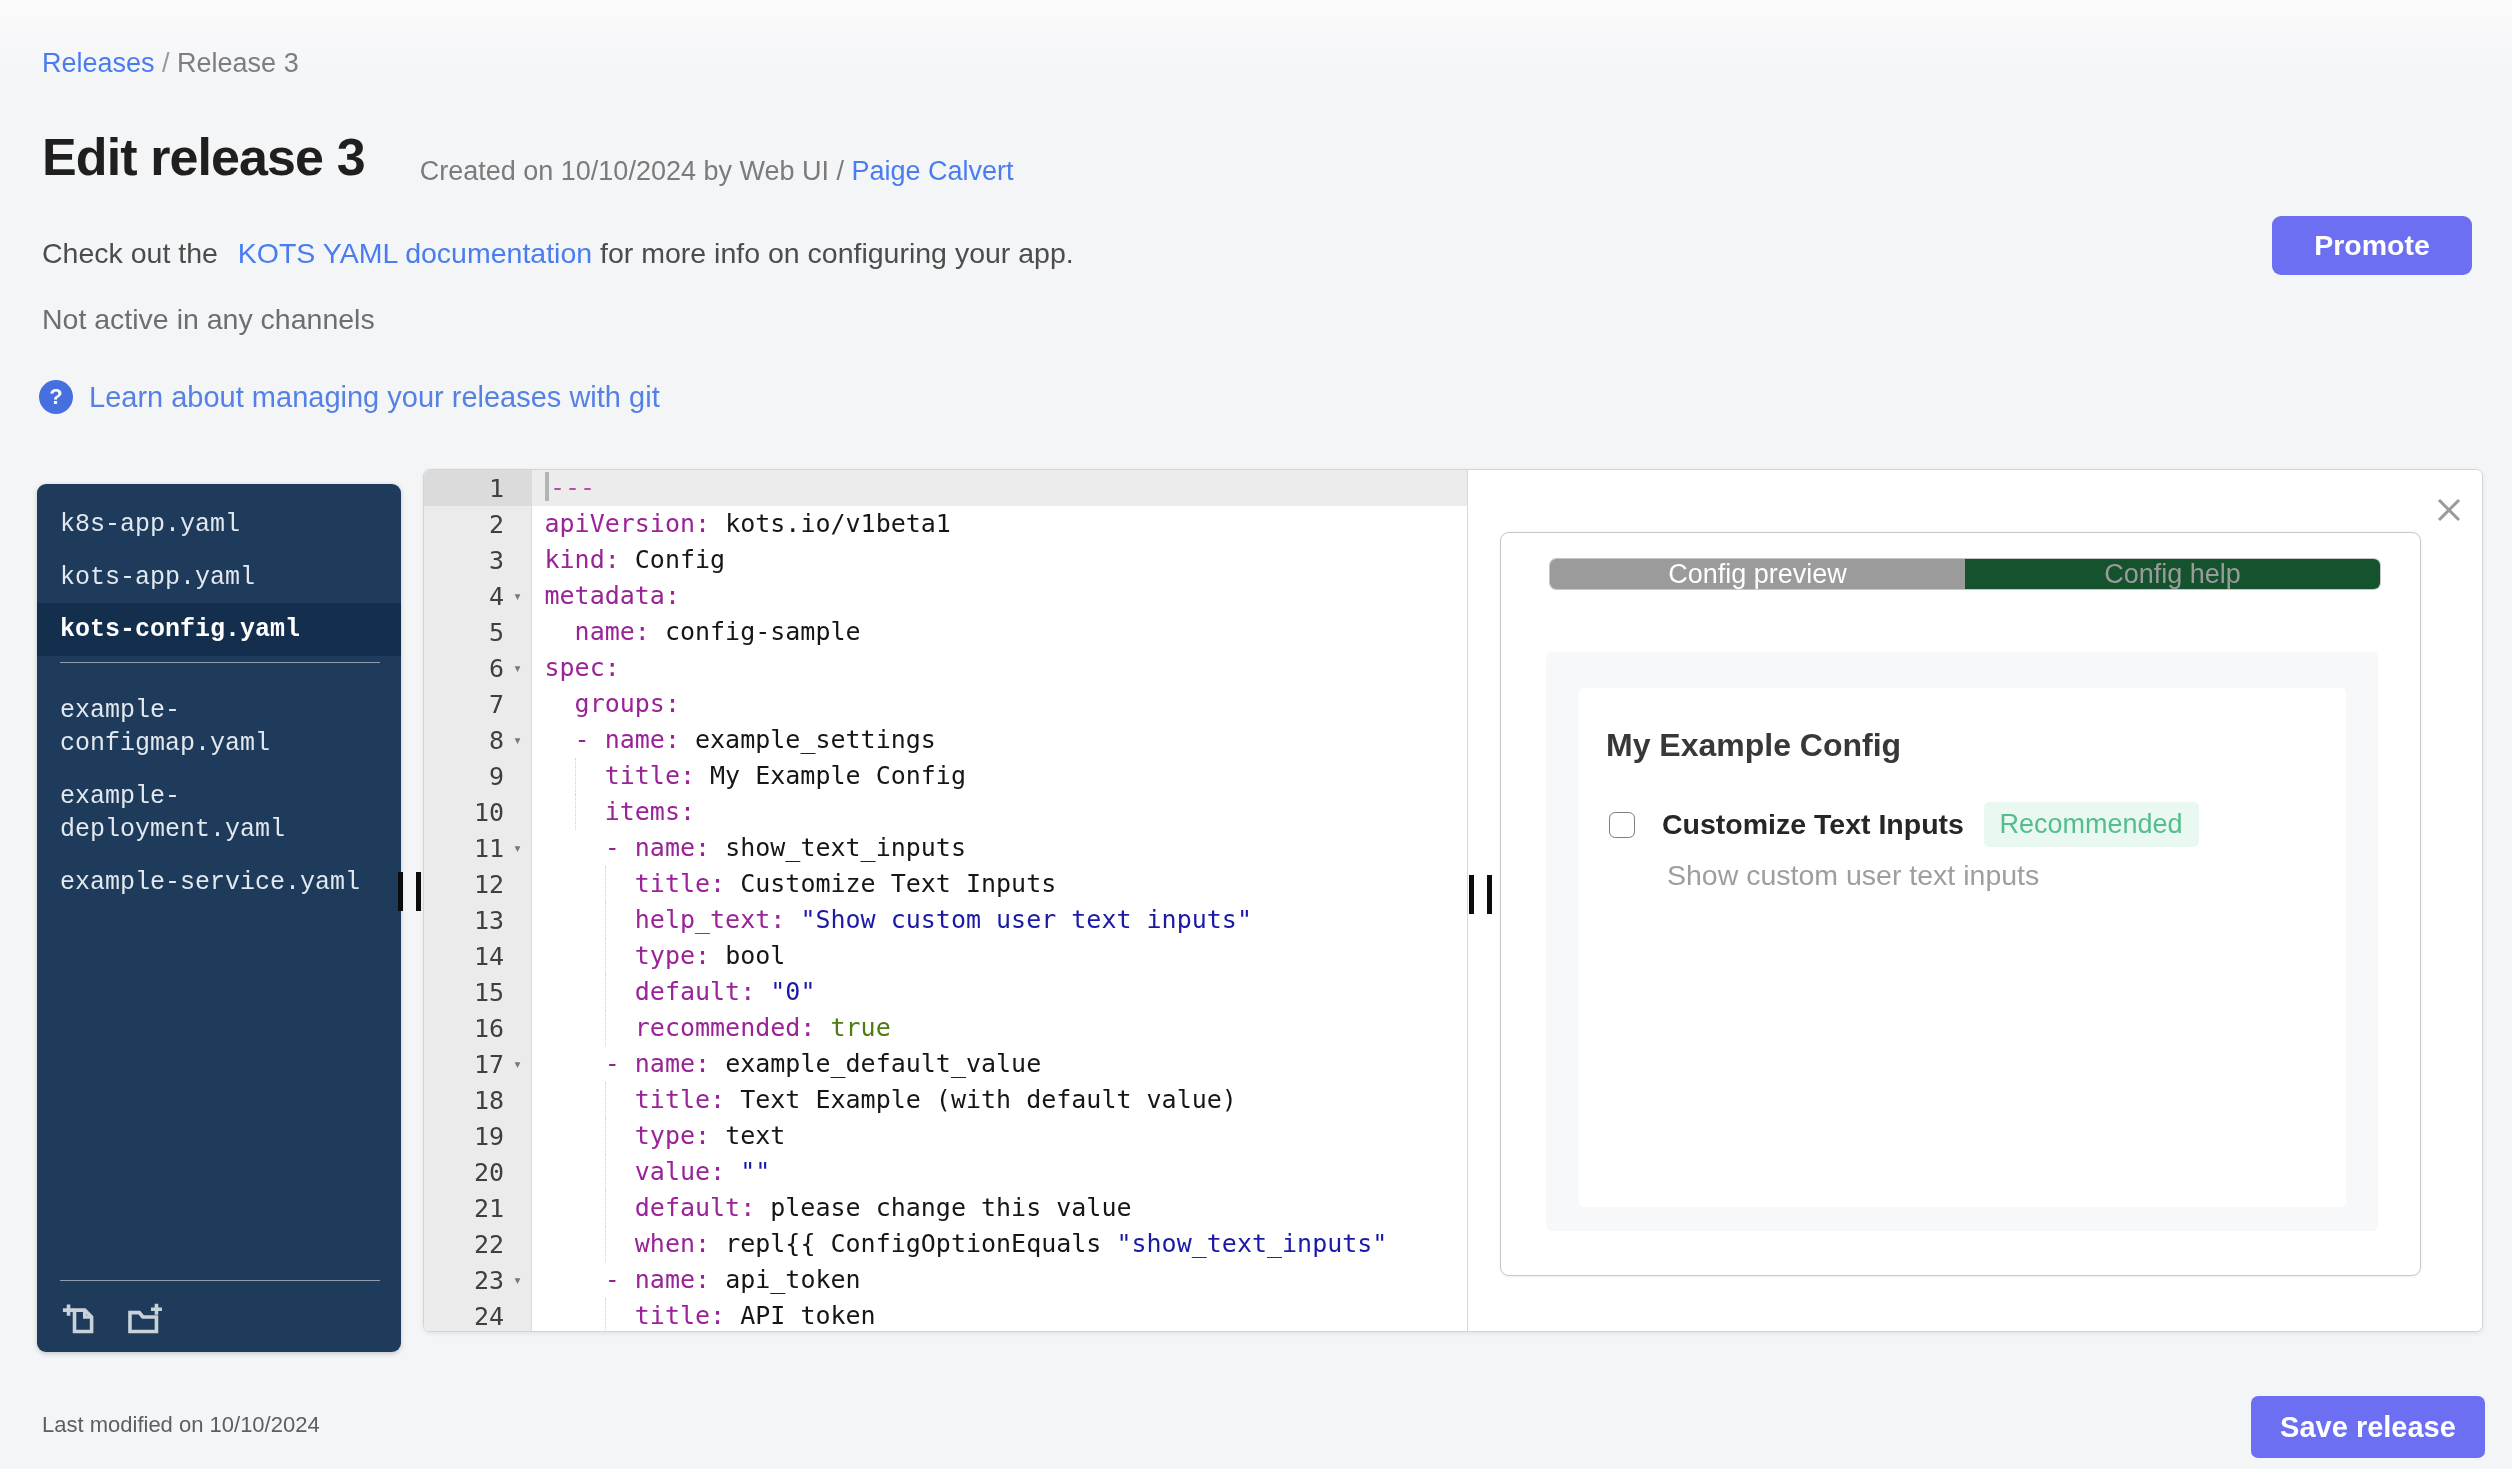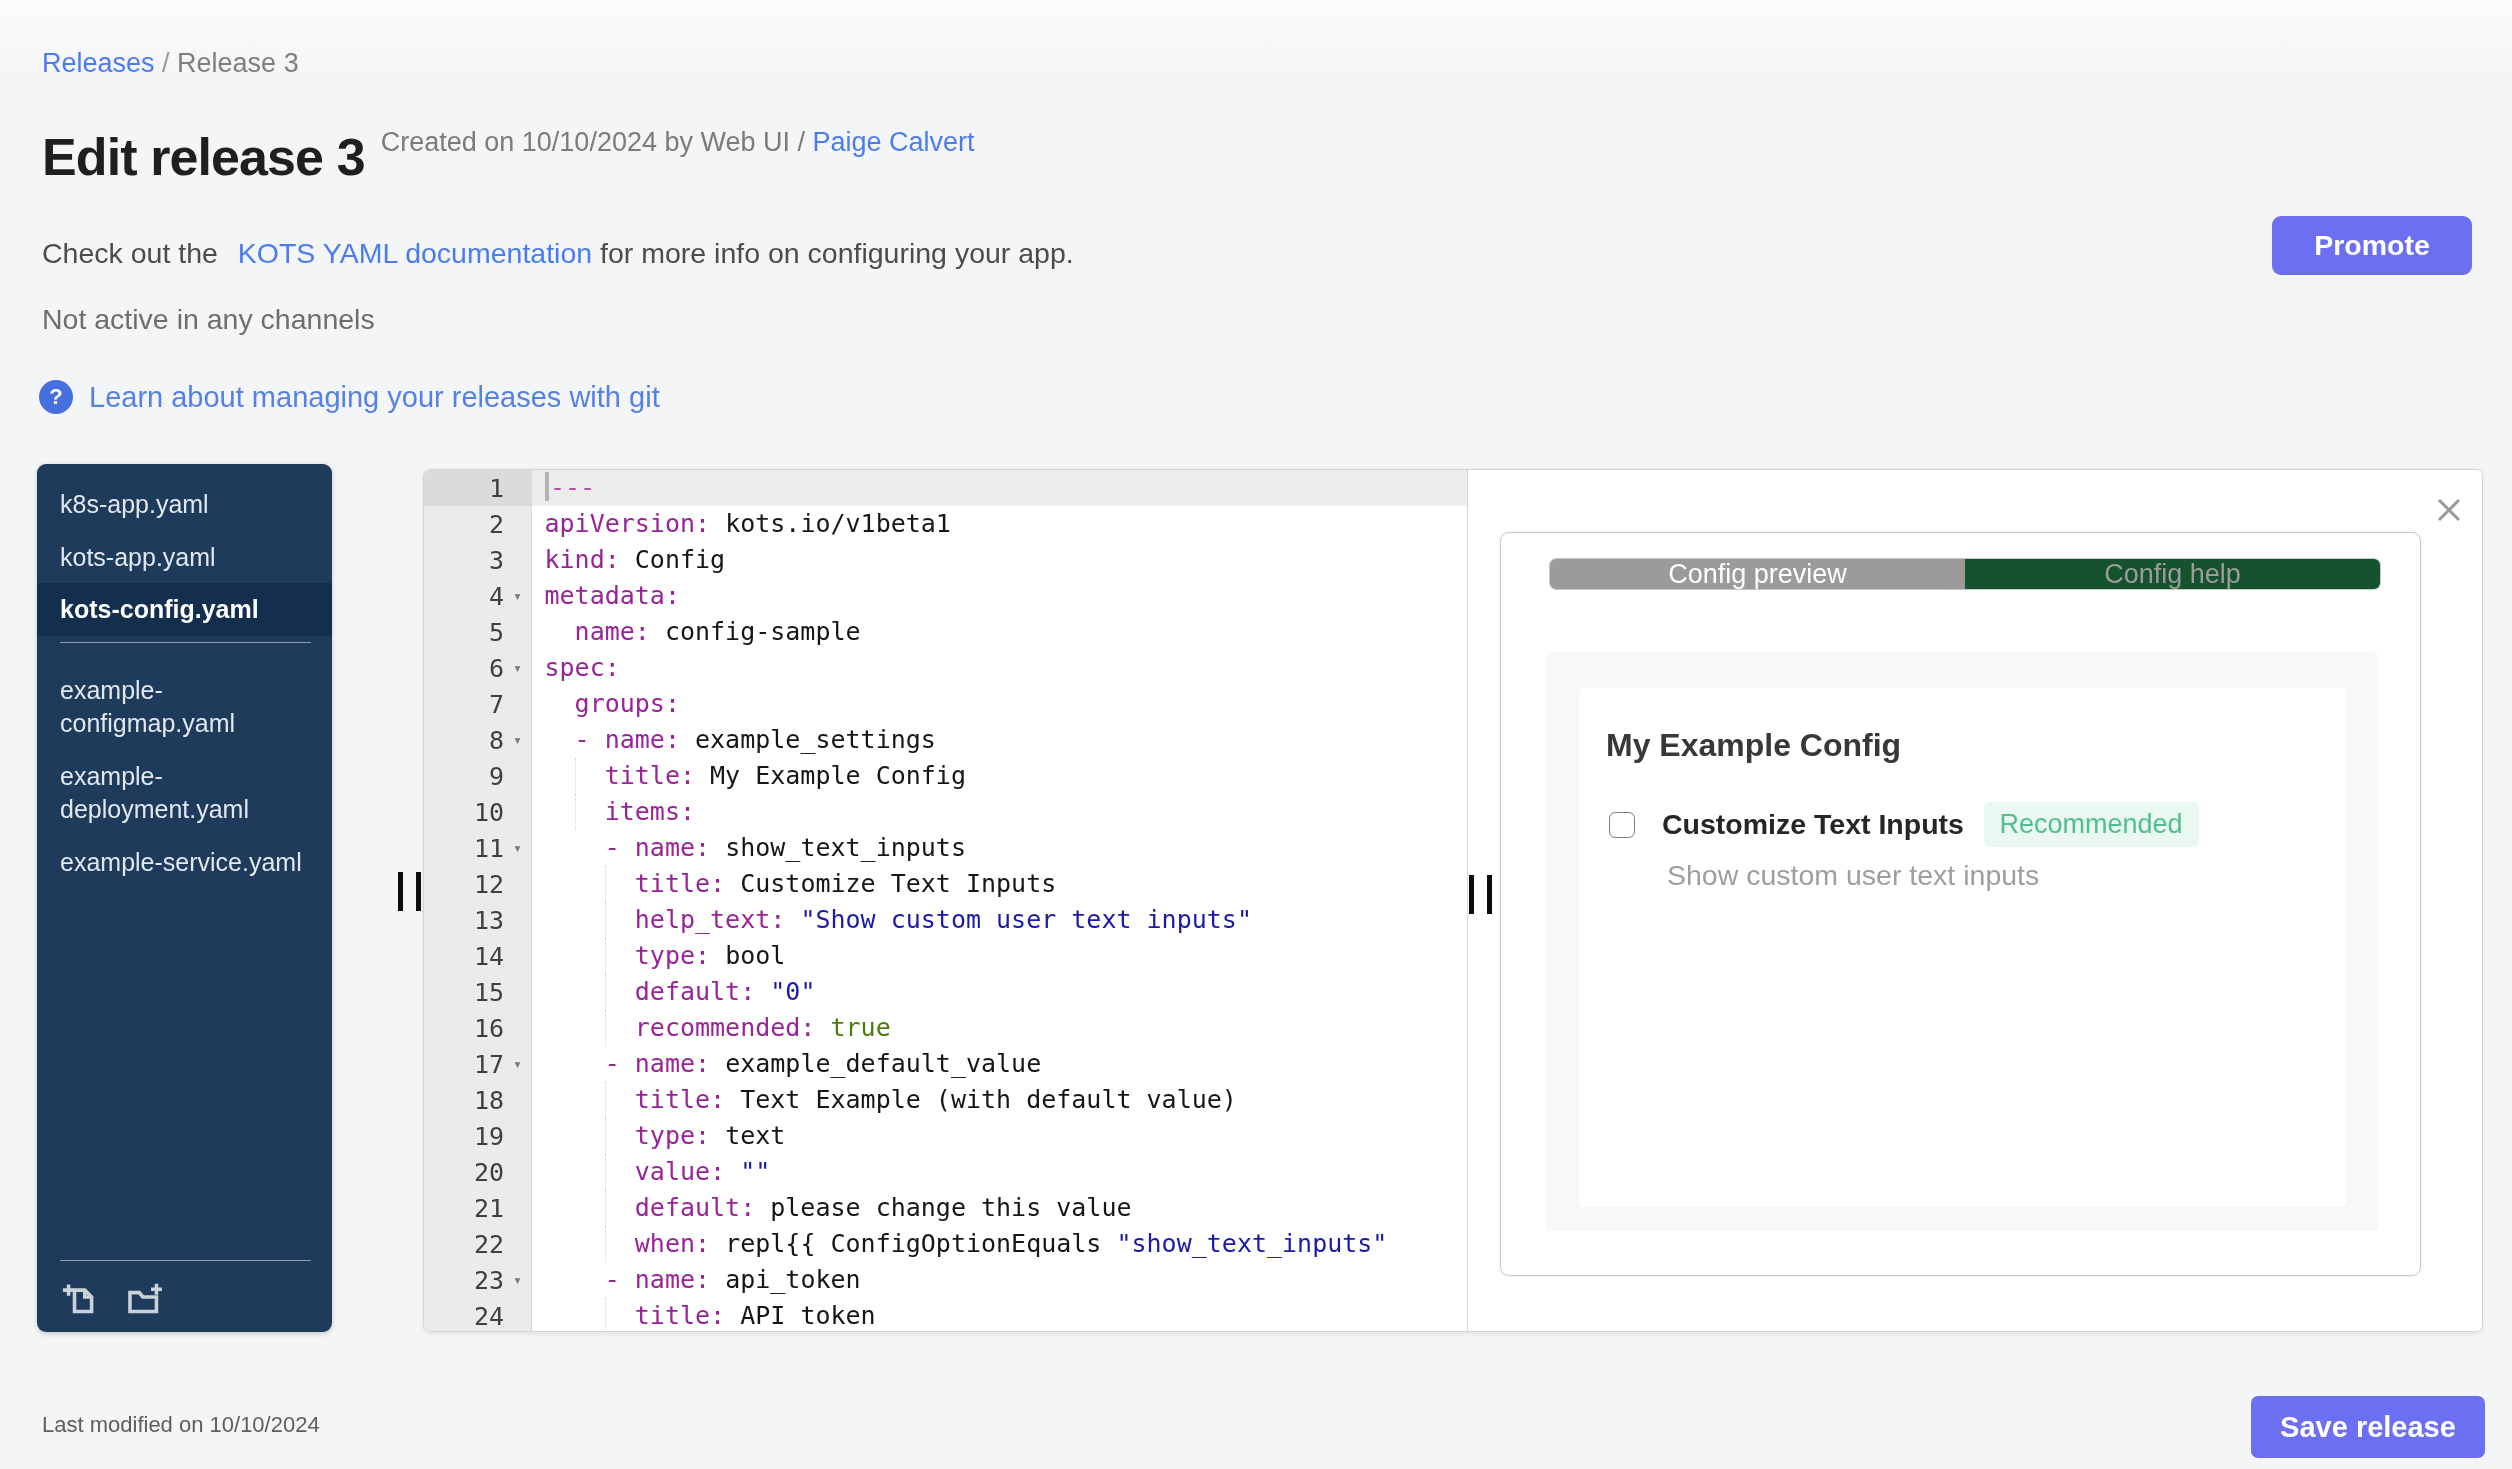--- a/index.html
+++ b/index.html
@@ -5,38 +5,38 @@
   * { margin:0; padding:0; box-sizing:border-box; }
   html,body { width:2512px; height:1469px; }
   body { font-family:"Liberation Sans", sans-serif; background:#f4f5f7; overflow:hidden; }
   .page { position:relative; width:2512px; height:1469px; overflow:hidden;
           background:linear-gradient(180deg,#fbfbfc 0px,#f4f5f7 80px); }
 
   
   .breadcrumb { position:absolute; left:42px; top:48px; font-size:27px; color:#9a9a9a; }
   .breadcrumb .crumb-link { color:#4a7cf0; cursor:pointer; }
   .breadcrumb .crumb-current { color:#7e7e7e; }
-  .title-row { position:absolute; left:42px; top:127px; display:flex; align-items:flex-start; gap:16px; }
+  .title-row { position:absolute; left:42px; top:127px; display:flex; align-items:flex-end; gap:55px; }
   .page-title { font-size:52px; font-weight:bold; color:#1f1f1f; letter-spacing:-0.9px; }
   .created-line { font-size:27px; color:#7b7b7b; }
   .created-line .author-link { color:#4a7cf0; cursor:pointer; }
   .doc-line { position:absolute; left:42px; top:237px; font-size:28.5px; color:#4c4c4c; }
   .doc-line .doc-link { color:#4a7cf0; cursor:pointer;margin-left:12px; }
   .channel-status { position:absolute; left:42px; top:303px; font-size:28.5px; color:#6e6e6e; }
   .git-help { position:absolute; left:39px; top:380px; display:flex; align-items:center; gap:16px; cursor:pointer; }
   .help-icon { width:34px; height:34px; border-radius:50%; background:#466fe0; color:#fff;
                font-size:22px; font-weight:bold; display:flex; align-items:center; justify-content:center; flex:none; }
   .git-help-label { font-size:29px; color:#5581e6; }
   .promote-btn { position:absolute; left:2272px; top:216px; width:200px; height:59px; background:#6d6ff3;
                  color:#fff; font-size:28.5px; font-weight:bold; border:none; border-radius:9px;
                  font-family:"Liberation Sans",sans-serif; cursor:pointer; }
 
   
-  .sidebar { position:absolute; left:37px; top:464px; width:295px; height:868px; background:#1f3b5b;
-             border-radius:9px; box-shadow:0 1.8px 5.3px rgba(0,0,0,.18); overflow:hidden; }
+  .sidebar { position:absolute; left:37px; top:484px; width:364px; height:868px; background:#1f3b5b;
+             border-radius:9px; box-shadow:0 1.8px 5.3px rgba(0,0,0,.18); overflow:hidden;font-family:Liberation Mono, monospace; }
   .file-list { padding-top:14.3px; }
   .file-item { padding:9.8px 21.4px 9.8px 23px; font-size:25px; line-height:33px; color:#e2e8ef;
                overflow-wrap:break-word; cursor:pointer; }
   .file-item.selected { background:#142e4d; color:#ffffff; font-weight:bold; }
   .file-divider { border-top:0.9px solid rgba(255,255,255,.5); margin:6.2px 21.4px 21.4px 23px; }
   .sidebar-actions { position:absolute; left:0; right:0; bottom:0; height:72px;
                      border-top:0.9px solid rgba(255,255,255,.5); margin:0 21.4px 0 23px;
                      display:flex; align-items:center; gap:23px; padding-top:5.3px; }
   .sb-icon { width:41px; height:41px; cursor:pointer; }
   .sb-icon svg { width:41px; height:41px; stroke:#c9d1d9; stroke-width:2.1; fill:none; }

